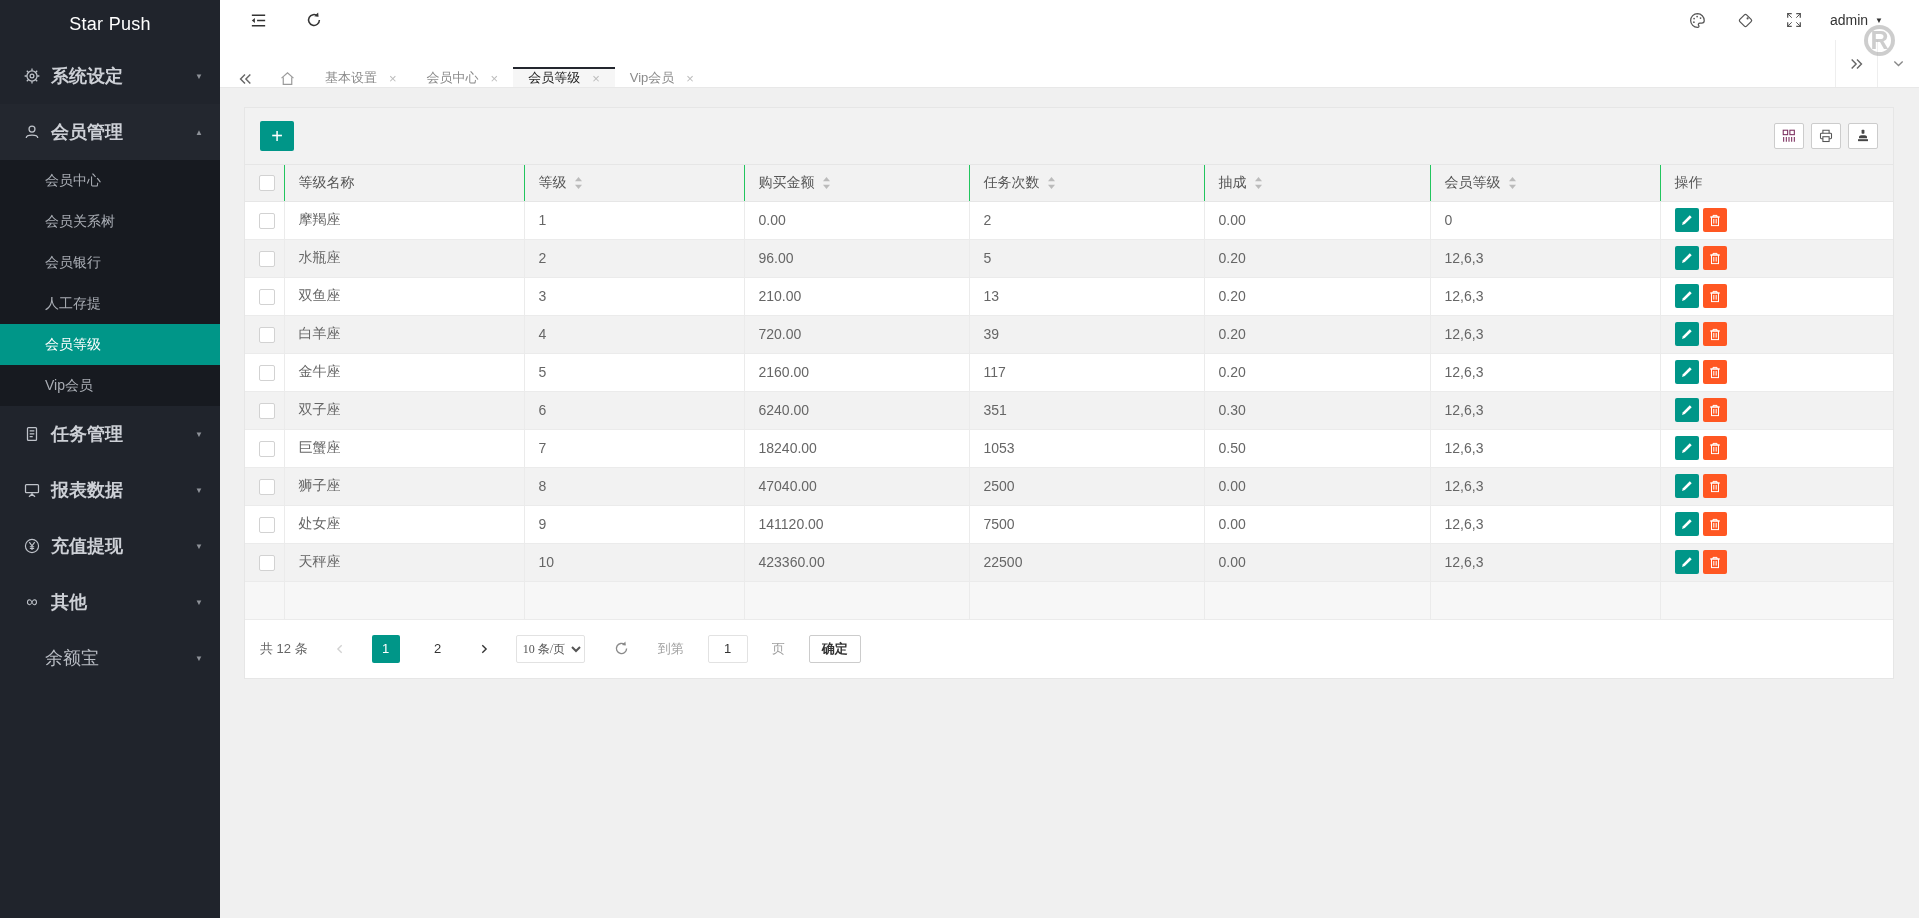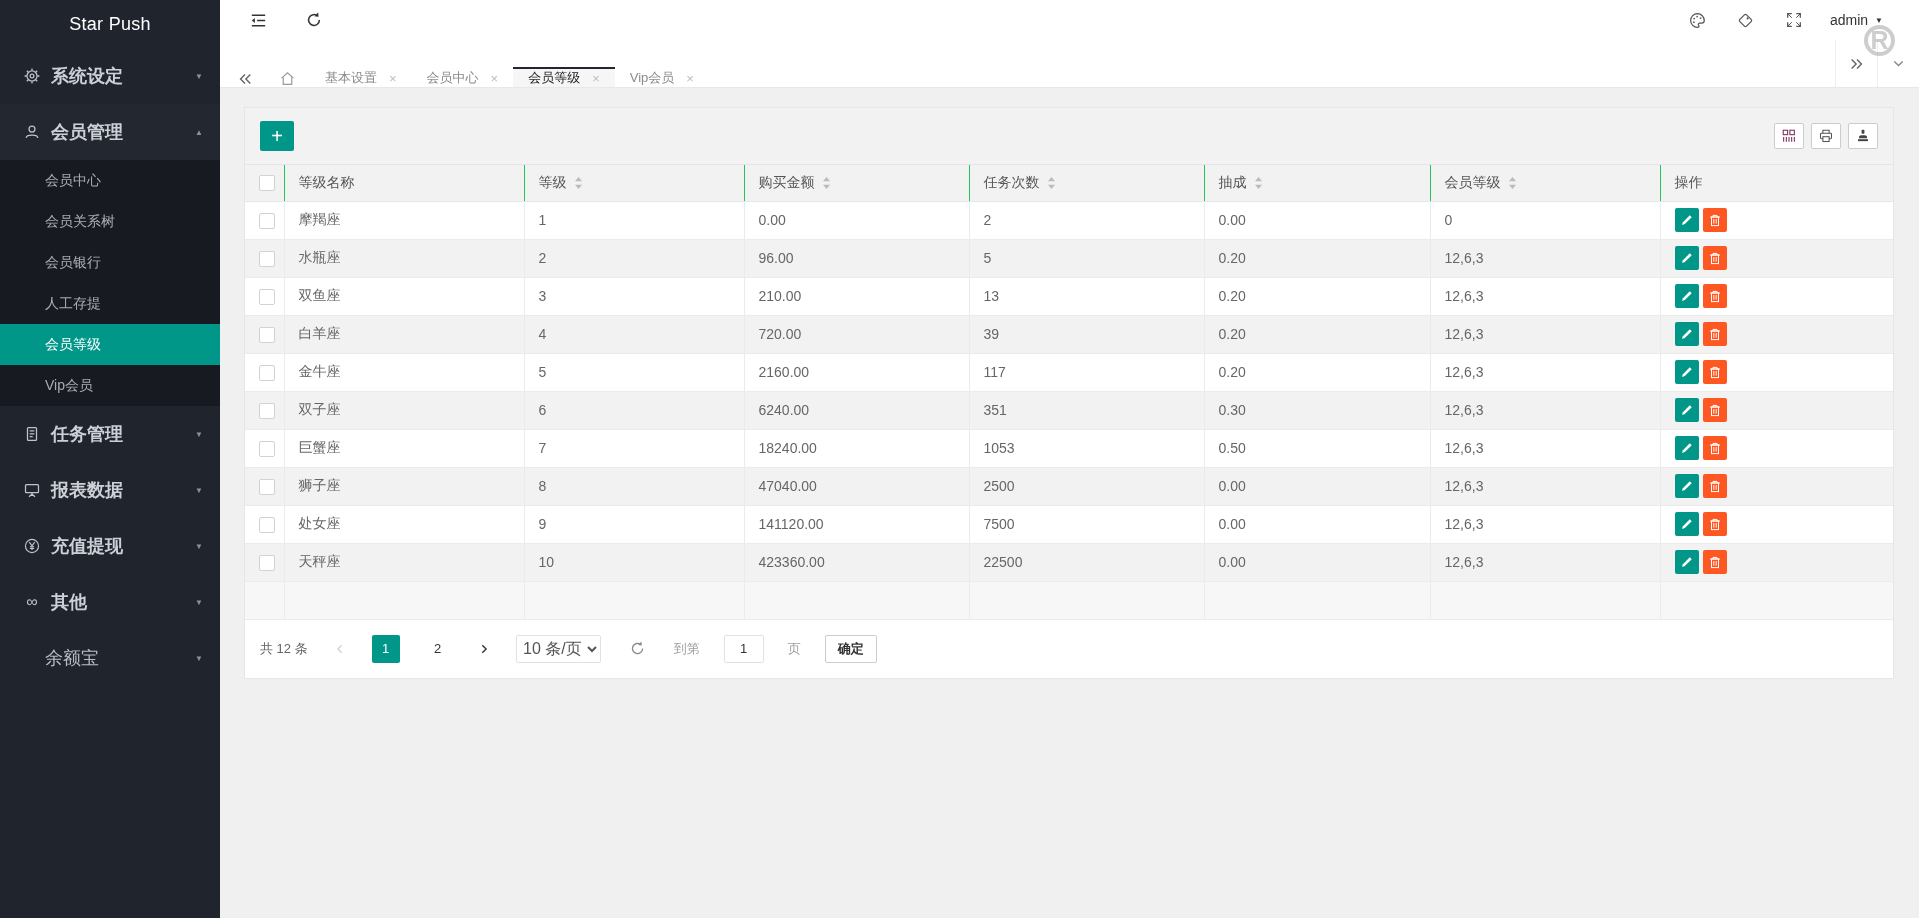--- a/index.html
+++ b/index.html
@@ -61,21 +61,21 @@
   .btn-edit, .btn-del { width: 24px; height: 24px; border: none; border-radius: 2px; display: flex; align-items: center; justify-content: center; cursor: pointer; }
   .btn-edit { background: #009688; }
   .btn-del { background: #ff5722; }
 
   .pagination { padding: 15px 15px; display: flex; align-items: center; gap: 24px; font-size: 13px; color: #666; background: #fff; }
   .pg-arrow { width: 16px; display: flex; align-items: center; justify-content: center; cursor: pointer; }
   .pg-arrow.disabled { color: #d2d2d2; cursor: default; }
   .pg-arrow.enabled { color: #333; }
   .pg-num { min-width: 28px; height: 28px; display: flex; align-items: center; justify-content: center; cursor: pointer; border-radius: 2px; color: #333; }
   .pg-num.current { background: #009688; color: #fff; }
-  .pg-select { height: 28px; border: 1px solid #e2e2e2; border-radius: 2px; background: #fff; color: #555; font-size: 16px; font-family: Liberation Sans, sans-serif; padding: 0 2px; text-align: right; }
+  .pg-select { height: 28px; border: 1px solid #e2e2e2; border-radius: 2px; background: #fff; color: #555; font-size: 12px; font-family: Liberation Serif, serif; padding: 0 2px; }
   .pg-refresh { margin: 0 4px; display: flex; align-items: center; color: #8a8a8a; cursor: pointer; }
   .pg-dim { color: #a0a0a0; }
   .pg-input { width: 40px; height: 28px; border: 1px solid #e2e2e2; border-radius: 2px; text-align: center; font-size: 13px; color: #333; }
   .pg-confirm { height: 28px; padding: 0 12px; border: 1px solid #ccc; background: #fff; border-radius: 2px; font-size: 13px; font-weight: bold; color: #333; cursor: pointer; }
 
   .watermark { position: absolute; left: 1864px; top: 25px; width: 31px; height: 31px; border: 4px solid #a6a6a6; border-radius: 50%; color: #a6a6a6; font-size: 25px; font-weight: bold; display: flex; align-items: center; justify-content: center; opacity: .55; z-index: 60; pointer-events: none; }
 </style>
 </head>
 <body>
 

